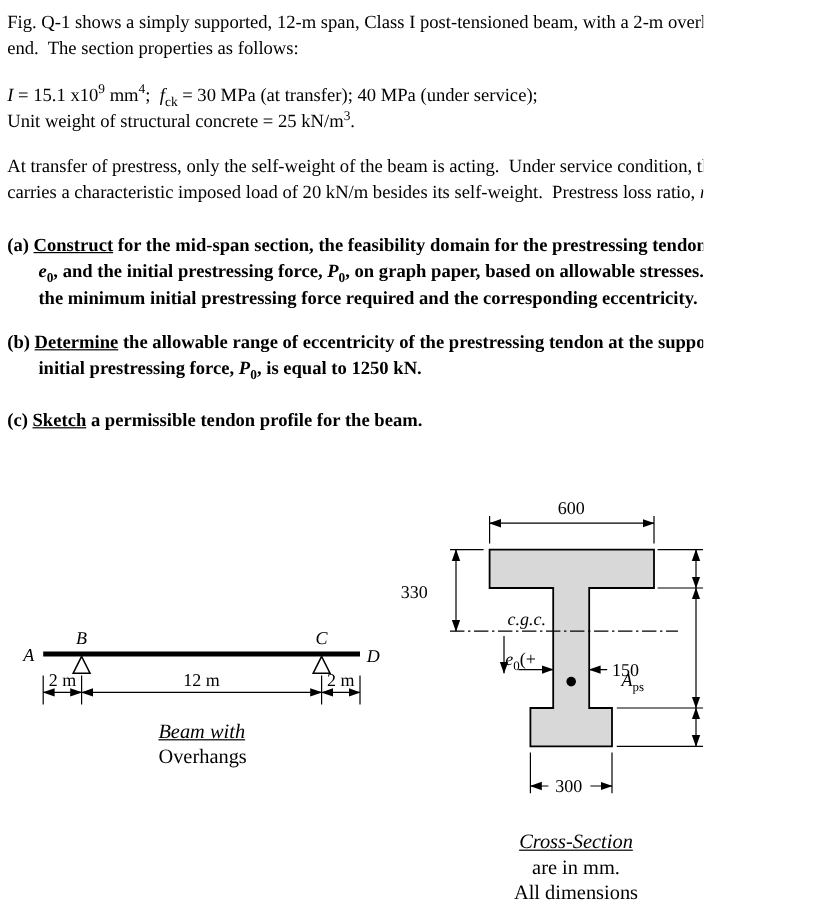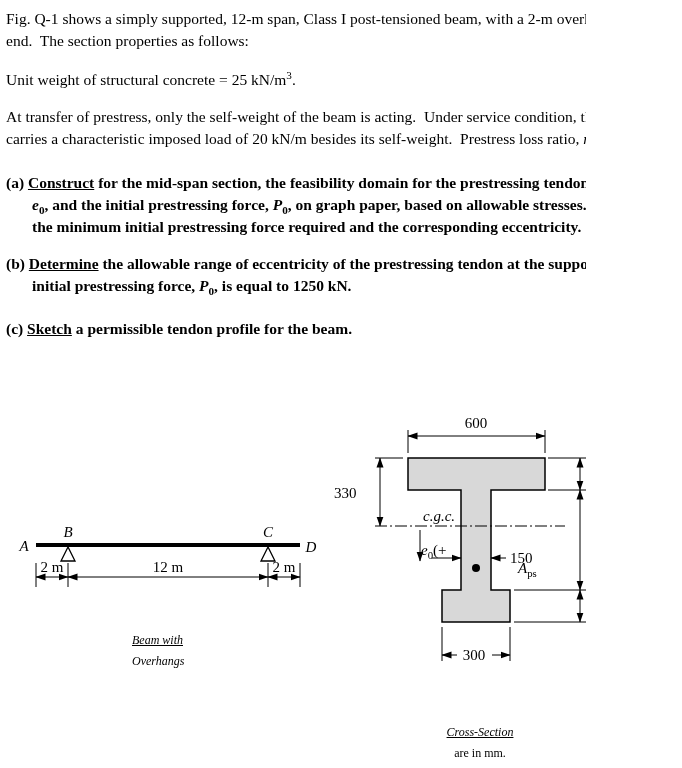--- a/index.html
+++ b/index.html
@@ -22,41 +22,42 @@
   .item-a { margin-top:22px; }
   .item-b { margin-top:15px; }
   .item-c { margin-top:21px; }
   sub, sup { font-size:0.72em; line-height:0; }
   .diagram { position:absolute; }
   .diagram svg text {
     font-family:"Liberation Serif", serif;
     font-size:15px;
     fill:#000;
   }
-  .it  { font-style: italic; }
+  .it  { }
   .u-it{ font-style: italic; text-decoration: underline; }
   .ovl { position:absolute; font-size:15px; line-height:18px; white-space:nowrap; }
-  .cap { font-size:12px; line-height:21px;margin-top:31px; }
+  .cap { font-size:17px; line-height:21px; }
   .cap-center { text-align:center; }
   .dim, .ext, .tick { stroke:#000; stroke-width:1; fill:none; }
   .beamline { stroke:#000; stroke-width:4; }
   .support { fill:#ffffff; stroke:#000; stroke-width:1.3; }
   .section-outline { stroke:#000; stroke-width:1.5; }
   .cgc { stroke:#000; stroke-width:1; stroke-dasharray:12 3 2 3; fill:none; }
   .lbl-it { font-style:italic; }
 </style>
 </head>
 <body>
 
 <div class="page">
 
   <div class="textcol">
     <p>Fig. Q-1 shows a simply supported, 12-m span, Class I post-tensioned beam, with a 2-m overhang on each end.&nbsp; The section properties as follows:</p>
 
     <div class="props">
+      <p><i>I</i> = 15.1 x10<sup>9</sup> mm<sup>4</sup>;&nbsp; <i>f</i><sub>ck</sub> = 30 MPa (at transfer); 40 MPa (under service);</p>
       <p>Unit weight of structural concrete = 25 kN/m<sup>3</sup>.</p>
     </div>
 
     <p class="para2">At transfer of prestress, only the self-weight of the beam is acting.&nbsp; Under service condition, the beam carries a characteristic imposed load of 20 kN/m besides its self-weight.&nbsp; Prestress loss ratio, <i>η</i> = 0.8.</p>
 
     <p class="item item-a"><span>(a)</span> <span><u>Construct</u> for the mid-span section, the feasibility domain for the prestressing tendon eccentricity, <i>e</i><sub>0</sub>, and the initial prestressing force, <i>P</i><sub>0</sub>, on graph paper, based on allowable stresses.&nbsp; <u>Determine</u> the minimum initial prestressing force required and the corresponding eccentricity.</span></p>
 
     <p class="item item-b"><span>(b)</span> <span><u>Determine</u> the allowable range of eccentricity of the prestressing tendon at the support if the initial prestressing force, <i>P</i><sub>0</sub>, is equal to 1250 kN.</span></p>
 
     <p class="item item-c"><span>(c)</span> <span><u>Sketch</u> a permissible tendon profile for the beam.</span></p>

